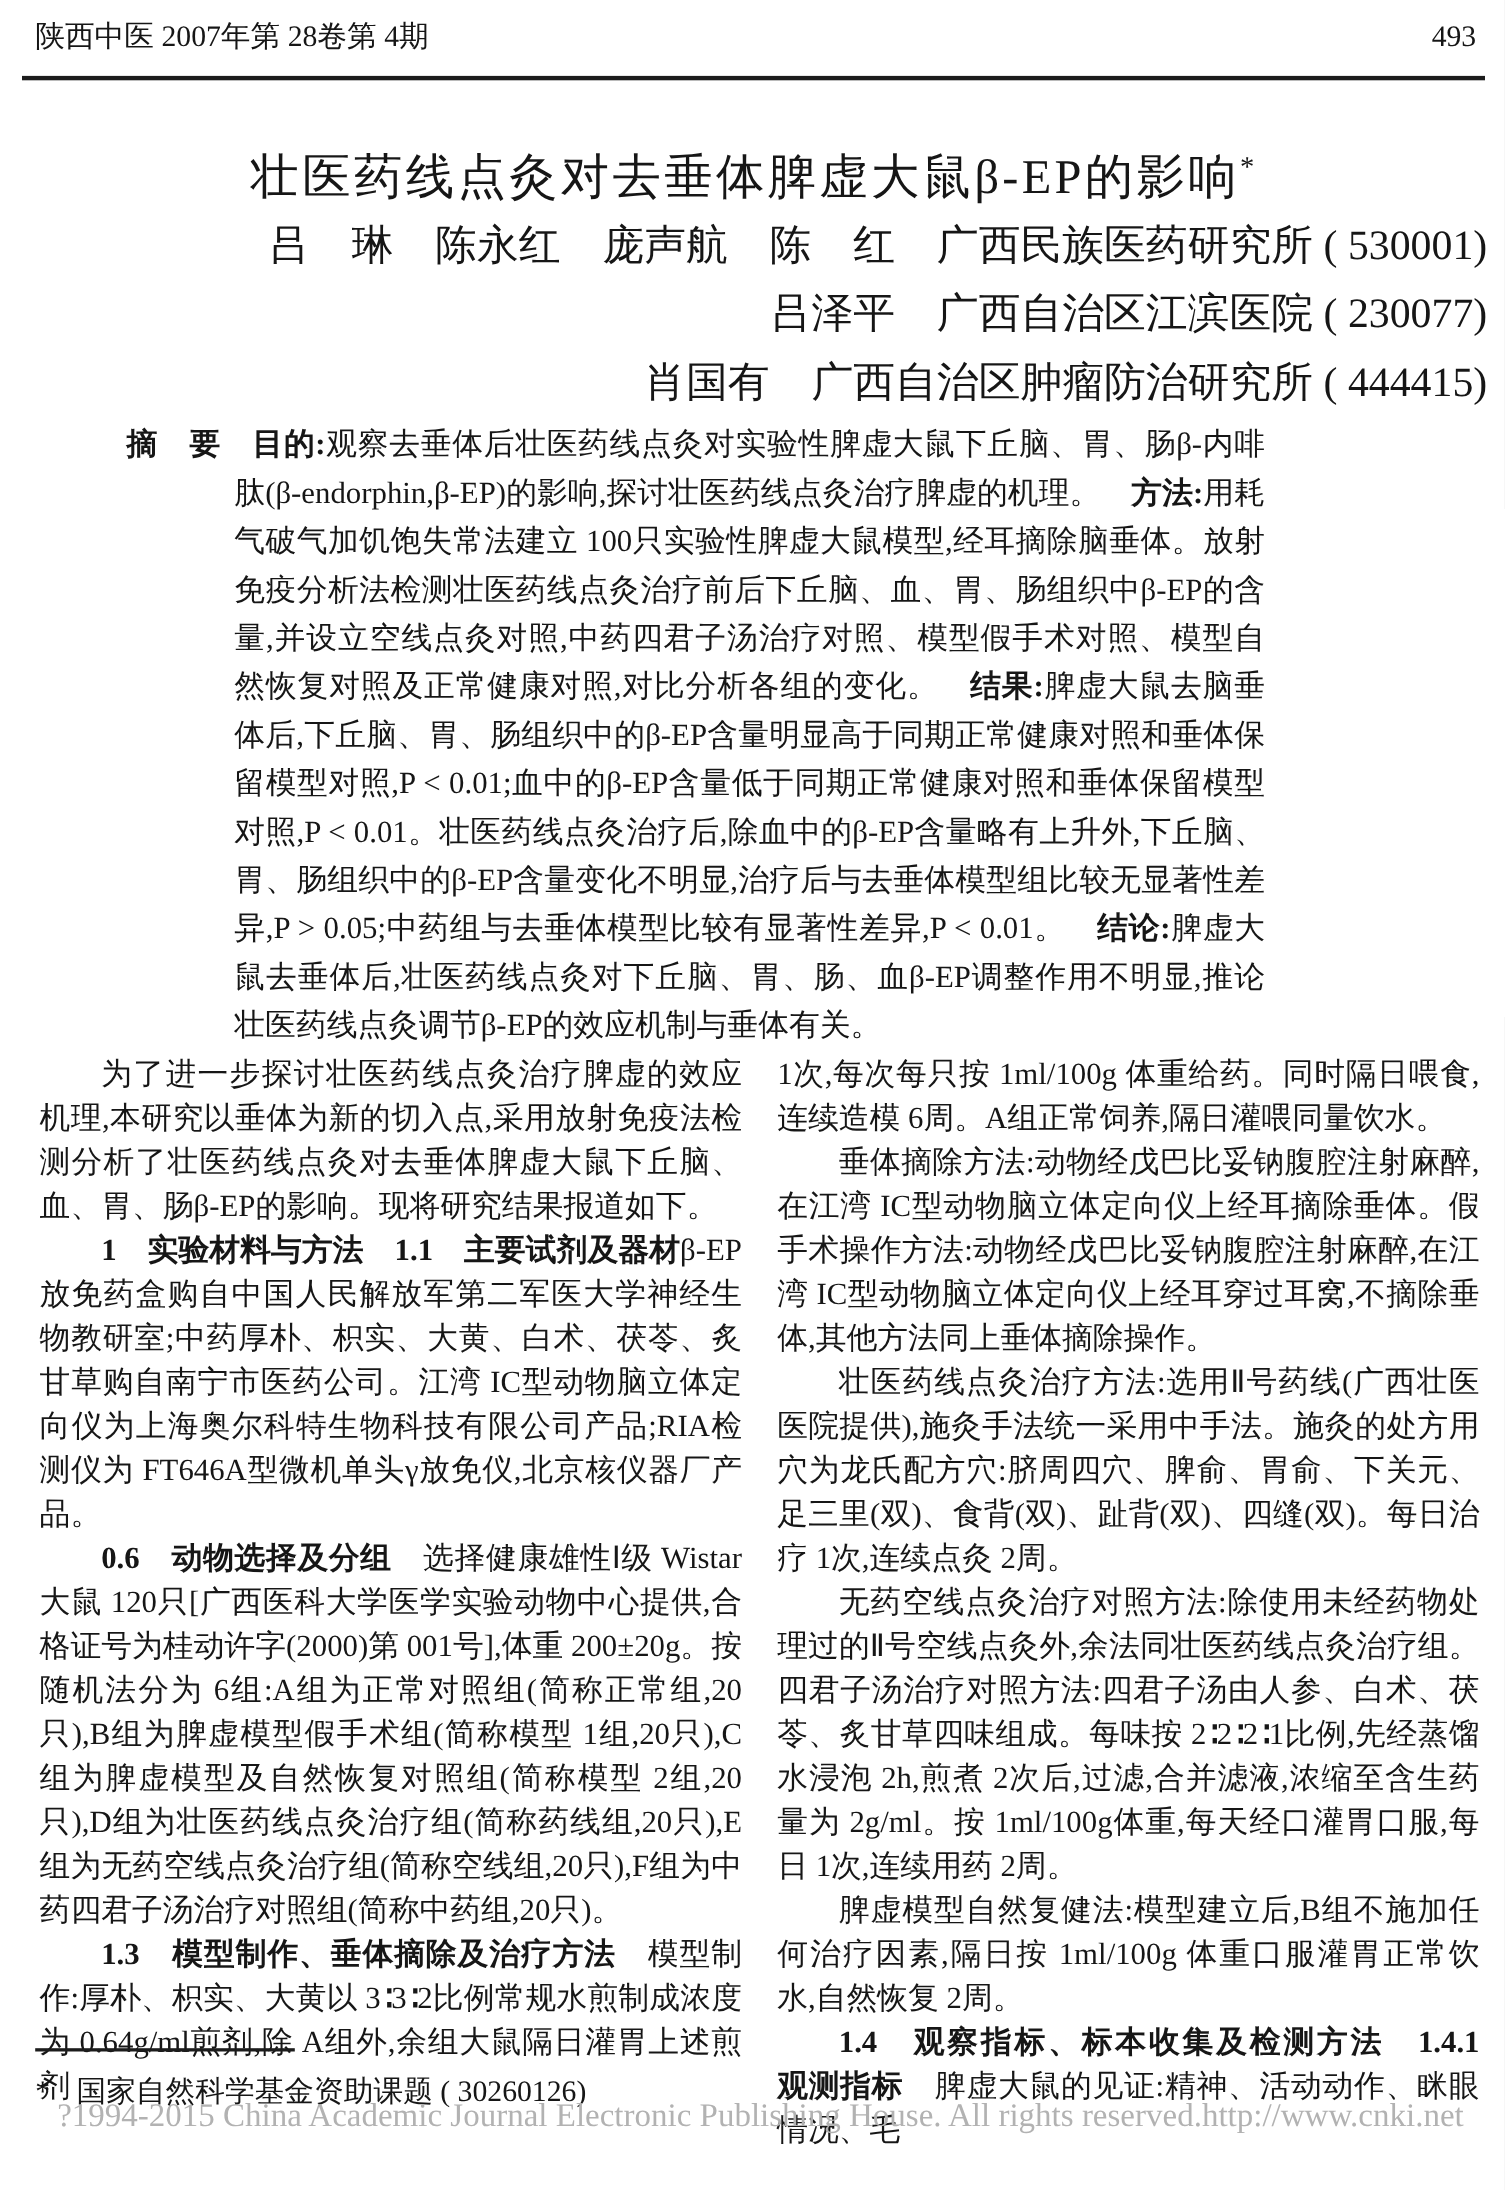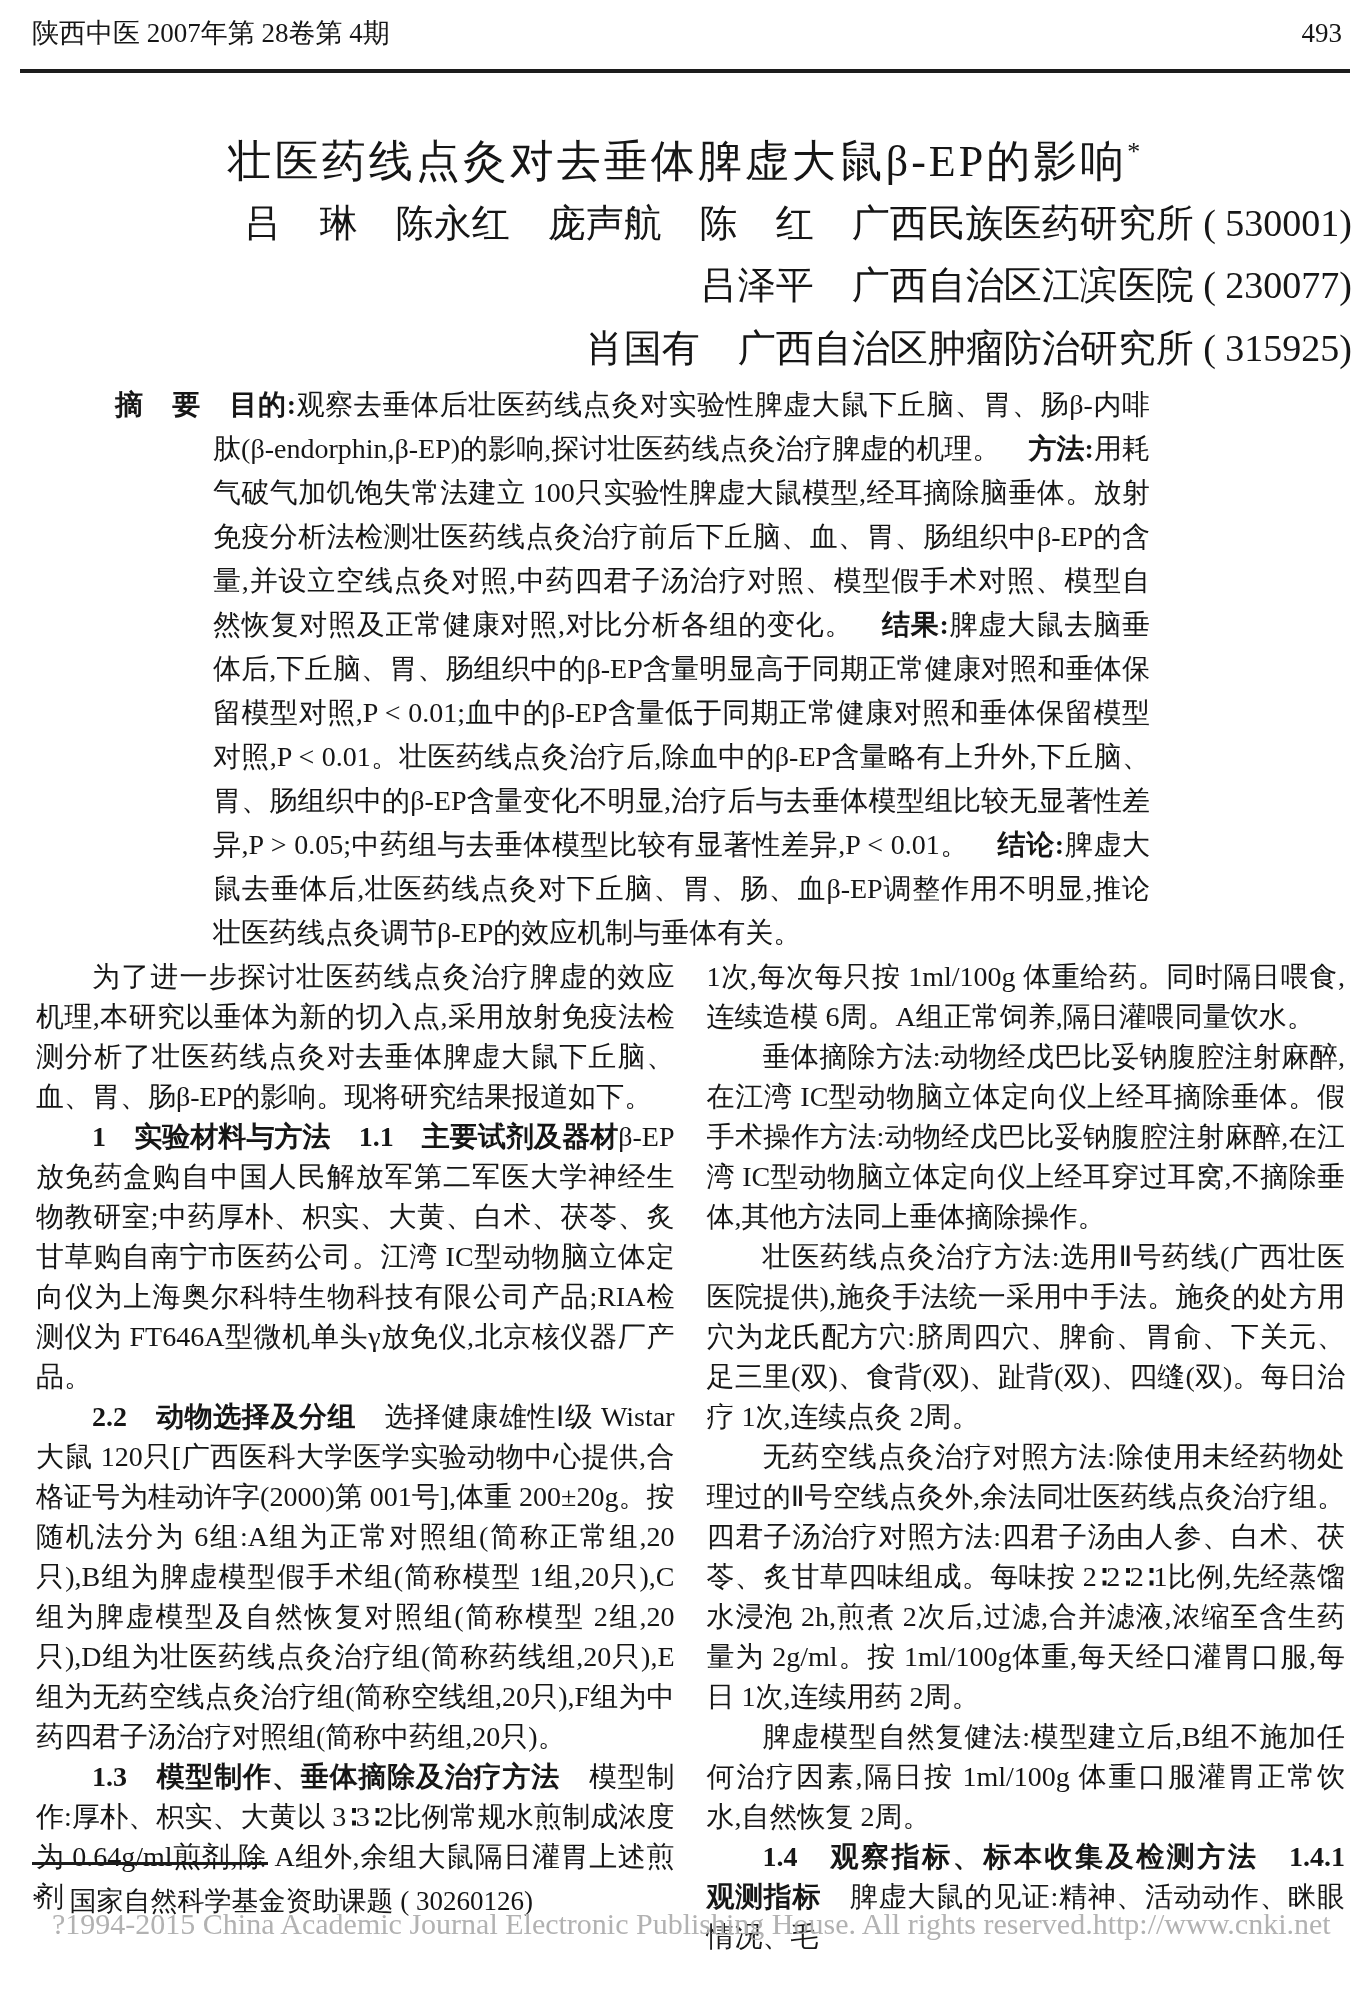--- a/index.html
+++ b/index.html
@@ -83,29 +83,29 @@
   <div class="running-head">
     <span>陕西中医 2007年第 28卷第 4期</span>
     <span>493</span>
   </div>
   <div class="header-rule"></div>
 
   <h1 class="article-title"><span>壮医药线点灸对去垂体脾虚大鼠β-EP的影响</span><span class="title-marker">*</span></h1>
 
   <div class="author-line l1">吕　琳　陈永红　庞声航　陈　红　广西民族医药研究所 ( 530001)</div>
   <div class="author-line l2">吕泽平　广西自治区江滨医院 ( 230077)</div>
-  <div class="author-line l3">肖国有　广西自治区肿瘤防治研究所 ( 315925)</div>
+  <div class="author-line l3">肖国有　广西自治区肿瘤防治研究所 ( 444415)</div>
 
   <div class="abstract"><span class="abs-label">摘　要　</span><span class="abs-heading">目的:</span><span>观察去垂体后壮医药线点灸对实验性脾虚大鼠下丘脑、胃、肠β-内啡肽(β-endorphin,β-EP)的影响,探讨壮医药线点灸治疗脾虚的机理。　</span><span class="abs-heading">方法:</span><span>用耗气破气加饥饱失常法建立 100只实验性脾虚大鼠模型,经耳摘除脑垂体。放射免疫分析法检测壮医药线点灸治疗前后下丘脑、血、胃、肠组织中β-EP的含量,并设立空线点灸对照,中药四君子汤治疗对照、模型假手术对照、模型自然恢复对照及正常健康对照,对比分析各组的变化。　</span><span class="abs-heading">结果:</span><span>脾虚大鼠去脑垂体后,下丘脑、胃、肠组织中的β-EP含量明显高于同期正常健康对照和垂体保留模型对照,P &lt; 0.01;血中的β-EP含量低于同期正常健康对照和垂体保留模型对照,P &lt; 0.01。壮医药线点灸治疗后,除血中的β-EP含量略有上升外,下丘脑、胃、肠组织中的β-EP含量变化不明显,治疗后与去垂体模型组比较无显著性差异,P &gt; 0.05;中药组与去垂体模型比较有显著性差异,P &lt; 0.01。　</span><span class="abs-heading">结论:</span><span>脾虚大鼠去垂体后,壮医药线点灸对下丘脑、胃、肠、血β-EP调整作用不明显,推论壮医药线点灸调节β-EP的效应机制与垂体有关。</span></div>
 
   <div class="columns">
     <div class="col">
       <p>为了进一步探讨壮医药线点灸治疗脾虚的效应机理,本研究以垂体为新的切入点,采用放射免疫法检测分析了壮医药线点灸对去垂体脾虚大鼠下丘脑、血、胃、肠β-EP的影响。现将研究结果报道如下。</p>
       <p><span class="sec-head">1　实验材料与方法　</span><span class="sec-head">1.1　主要试剂及器材</span><span>β-EP放免药盒购自中国人民解放军第二军医大学神经生物教研室;中药厚朴、枳实、大黄、白术、茯苓、炙甘草购自南宁市医药公司。江湾 IC型动物脑立体定向仪为上海奥尔科特生物科技有限公司产品;RIA检测仪为 FT646A型微机单头γ放免仪,北京核仪器厂产品。</span></p>
-      <p><span class="sec-head">2.2　动物选择及分组　</span><span>选择健康雄性Ⅰ级 Wistar大鼠 120只[广西医科大学医学实验动物中心提供,合格证号为桂动许字(2000)第 001号],体重 200±20g。按随机法分为 6组:A组为正常对照组(简称正常组,20只),B组为脾虚模型假手术组(简称模型 1组,20只),C组为脾虚模型及自然恢复对照组(简称模型 2组,20只),D组为壮医药线点灸治疗组(简称药线组,20只),E组为无药空线点灸治疗组(简称空线组,20只),F组为中药四君子汤治疗对照组(简称中药组,20只)。</span></p>
+      <p><span class="sec-head">0.6　动物选择及分组　</span><span>选择健康雄性Ⅰ级 Wistar大鼠 120只[广西医科大学医学实验动物中心提供,合格证号为桂动许字(2000)第 001号],体重 200±20g。按随机法分为 6组:A组为正常对照组(简称正常组,20只),B组为脾虚模型假手术组(简称模型 1组,20只),C组为脾虚模型及自然恢复对照组(简称模型 2组,20只),D组为壮医药线点灸治疗组(简称药线组,20只),E组为无药空线点灸治疗组(简称空线组,20只),F组为中药四君子汤治疗对照组(简称中药组,20只)。</span></p>
       <p><span class="sec-head">1.3　模型制作、垂体摘除及治疗方法　</span><span>模型制作:厚朴、枳实、大黄以 3∶3∶2比例常规水煎制成浓度为 0.64g/ml煎剂,除 A组外,余组大鼠隔日灌胃上述煎剂</span></p>
     </div>
     <div class="col">
       <p class="noindent">1次,每次每只按 1ml/100g 体重给药。同时隔日喂食,连续造模 6周。A组正常饲养,隔日灌喂同量饮水。</p>
       <p>垂体摘除方法:动物经戊巴比妥钠腹腔注射麻醉,在江湾 IC型动物脑立体定向仪上经耳摘除垂体。假手术操作方法:动物经戊巴比妥钠腹腔注射麻醉,在江湾 IC型动物脑立体定向仪上经耳穿过耳窝,不摘除垂体,其他方法同上垂体摘除操作。</p>
       <p>壮医药线点灸治疗方法:选用Ⅱ号药线(广西壮医医院提供),施灸手法统一采用中手法。施灸的处方用穴为龙氏配方穴:脐周四穴、脾俞、胃俞、下关元、足三里(双)、食背(双)、趾背(双)、四缝(双)。每日治疗 1次,连续点灸 2周。</p>
       <p>无药空线点灸治疗对照方法:除使用未经药物处理过的Ⅱ号空线点灸外,余法同壮医药线点灸治疗组。四君子汤治疗对照方法:四君子汤由人参、白术、茯苓、炙甘草四味组成。每味按 2∶2∶2∶1比例,先经蒸馏水浸泡 2h,煎煮 2次后,过滤,合并滤液,浓缩至含生药量为 2g/ml。按 1ml/100g体重,每天经口灌胃口服,每日 1次,连续用药 2周。</p>
       <p>脾虚模型自然复健法:模型建立后,B组不施加任何治疗因素,隔日按 1ml/100g 体重口服灌胃正常饮水,自然恢复 2周。</p>
       <p><span class="sec-head">1.4　观察指标、标本收集及检测方法　</span><span class="sec-head">1.4.1　观测指标　</span><span>脾虚大鼠的见证:精神、活动动作、眯眼情况、毛</span></p>
     </div>

